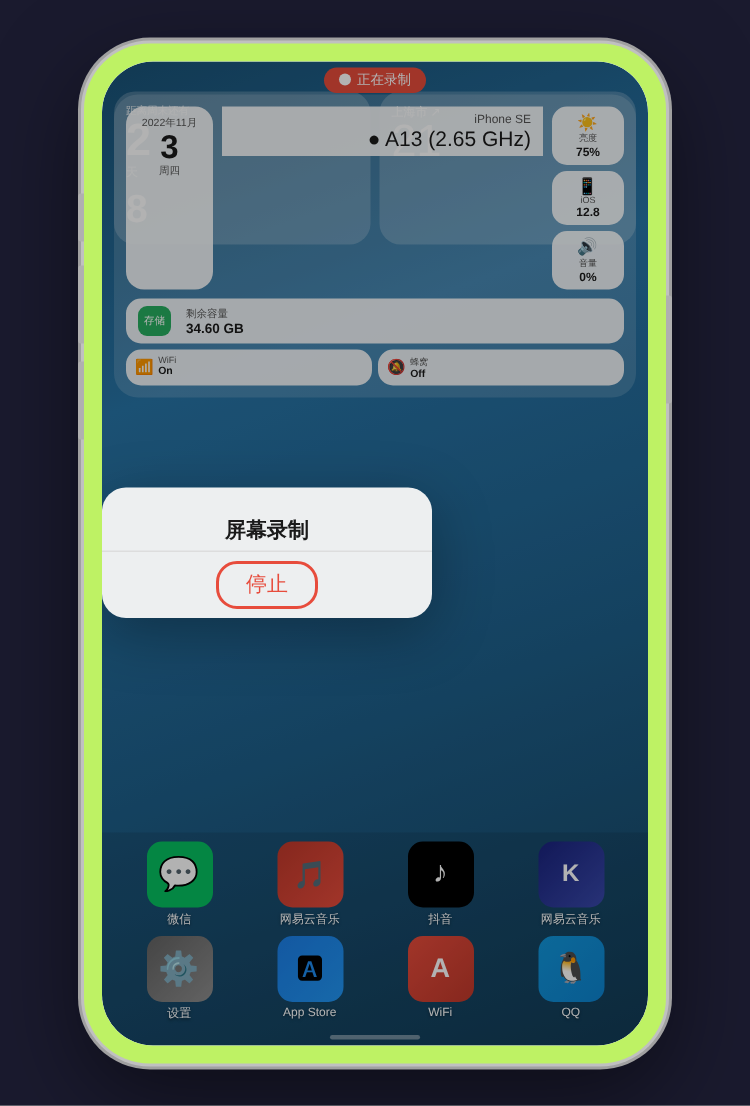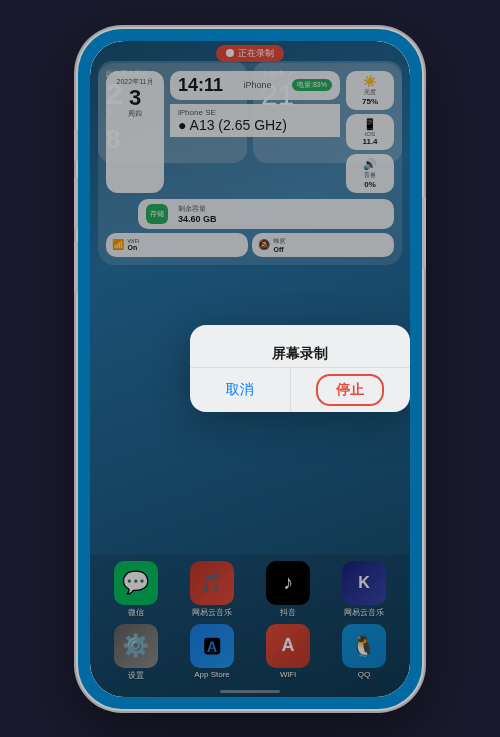--- a/index.html
+++ b/index.html
@@ -7,23 +7,23 @@
       width: 500px;
       height: 737px;
       background: #1a1a2e;
       display: flex;
       align-items: center;
       justify-content: center;
       font-family: -apple-system, 'PingFang SC', 'Helvetica Neue', sans-serif;
     }
 
     .phone-outer {
-      width: 344px;
+      width: 388px;
       height: 680px;
-      background: #0369a1;
+      background: #bef264;
       border-radius: 44px;
       position: relative;
       box-shadow: 0 0 0 2px #c0c0c0, 0 0 0 4px #a0a0a0, 0 20px 60px rgba(0,0,0,0.5);
     }
 
     
     .btn-left-top {
       position: absolute;
       left: -4px; top: 100px;
       width: 4px; height: 32px;
@@ -171,21 +171,21 @@
       color: white;
       font-size: 7px;
       padding: 1px 5px;
       border-radius: 6px;
     }
 
     .info-box {
       background: rgba(255,255,255,0.9);
       border-radius: 0;
       padding: 4px 8px;
-      text-align: left;
+      text-align: right;
     }
     .info-device {
       font-size: 8px;
       color: #555;
     }
     .info-chip {
       font-size: 14px;
       color: #1a1a1a;
       font-weight: 500;
     }
@@ -343,21 +343,21 @@
       line-height: 1;
     }
 
     
     .dialog-overlay {
       position: absolute;
       top: 0; left: 0; right: 0; bottom: 0;
       background: rgba(0,0,0,0.3);
       display: flex;
       align-items: center;
-      justify-content: flex-end;
+      justify-content: flex-start;
       z-index: 20;
       border-radius: 34px;
     }
 
     .dialog {
       background: rgba(245,245,245,0.97);
       border-radius: 16px;
       padding: 20px 24px 0;
       width: 220px;
       text-align: center;
@@ -397,21 +397,21 @@
       justify-content: center;
     }
     .dialog-stop-btn {
       padding: 5px 18px;
       font-size: 14px;
       color: #e74c3c;
       border: 2px solid #e74c3c;
       border-radius: 14px;
       background: transparent;
       cursor: pointer;
-      font-weight: 700;
+      font-weight: 400;
     }
 
     
     .apps-area {
       position: absolute;
       bottom: 0;
       left: 0; right: 0;
       padding: 6px 8px 10px;
       background: rgba(0,0,0,0.1);
     }
@@ -500,52 +500,47 @@
         <div class="widget-top-row">
 
           <div class="widget-date-box">
             <div class="date-year-month">2022年11月</div>
             <div class="date-day">3</div>
             <div class="date-weekday">周四</div>
           </div>
 
           <div class="widget-center">
 
-            <div class="time-row">
-              <span class="time-display">14:11</span>
-              <span class="device-name">iPhone</span>
-              <span class="battery-badge">电量:83%</span>
-            </div>
 
             <div class="info-box">
               <div class="info-device">iPhone SE</div>
               <div class="info-chip">● A13 (2.65 GHz)</div>
             </div>
           </div>
 
           <div class="widget-right-col">
             <div class="mini-widget">
               <div class="mini-widget-icon">☀️</div>
               <div class="mini-widget-label">亮度</div>
               <div class="mini-widget-value">75%</div>
             </div>
             <div class="mini-widget">
               <div class="mini-widget-icon">📱</div>
               <div class="mini-widget-label">iOS</div>
-              <div class="mini-widget-value">11.4</div>
+              <div class="mini-widget-value">12.8</div>
             </div>
             <div class="mini-widget">
               <div class="mini-widget-icon">🔊</div>
               <div class="mini-widget-label">音量</div>
               <div class="mini-widget-value">0%</div>
             </div>
           </div>
         </div>
 
-        <div class="storage-row" style="background:rgba(255,255,255,0.9);border-radius:10px;padding:5px 8px;margin-bottom:4px;margin-left:32px;">
+        <div class="storage-row" style="background:rgba(255,255,255,0.9);border-radius:10px;padding:5px 8px;margin-bottom:4px;">
           <span class="storage-badge" style="margin-right:6px;">存储</span>
           <div class="storage-info">
             <div class="storage-label">剩余容量</div>
             <div class="storage-size">34.60 GB</div>
           </div>
         </div>
 
         <div class="bottom-widget-row">
           <div class="bottom-widget-item">
             <span class="bw-icon">📶</span>
@@ -581,21 +576,20 @@
             <span>↗</span>
           </div>
           <div class="ww-temp">21</div>
         </div>
       </div>
 
       <div class="dialog-overlay">
         <div class="dialog">
           <div class="dialog-title">屏幕录制</div>
           <div class="dialog-btn-row">
-            <button class="dialog-cancel-btn">取消</button>
             <div class="dialog-stop-wrapper">
               <button class="dialog-stop-btn">停止</button>
             </div>
           </div>
         </div>
       </div>
 
       <div class="apps-area">
         <div class="app-row">
           <div class="app-icon-wrapper">

